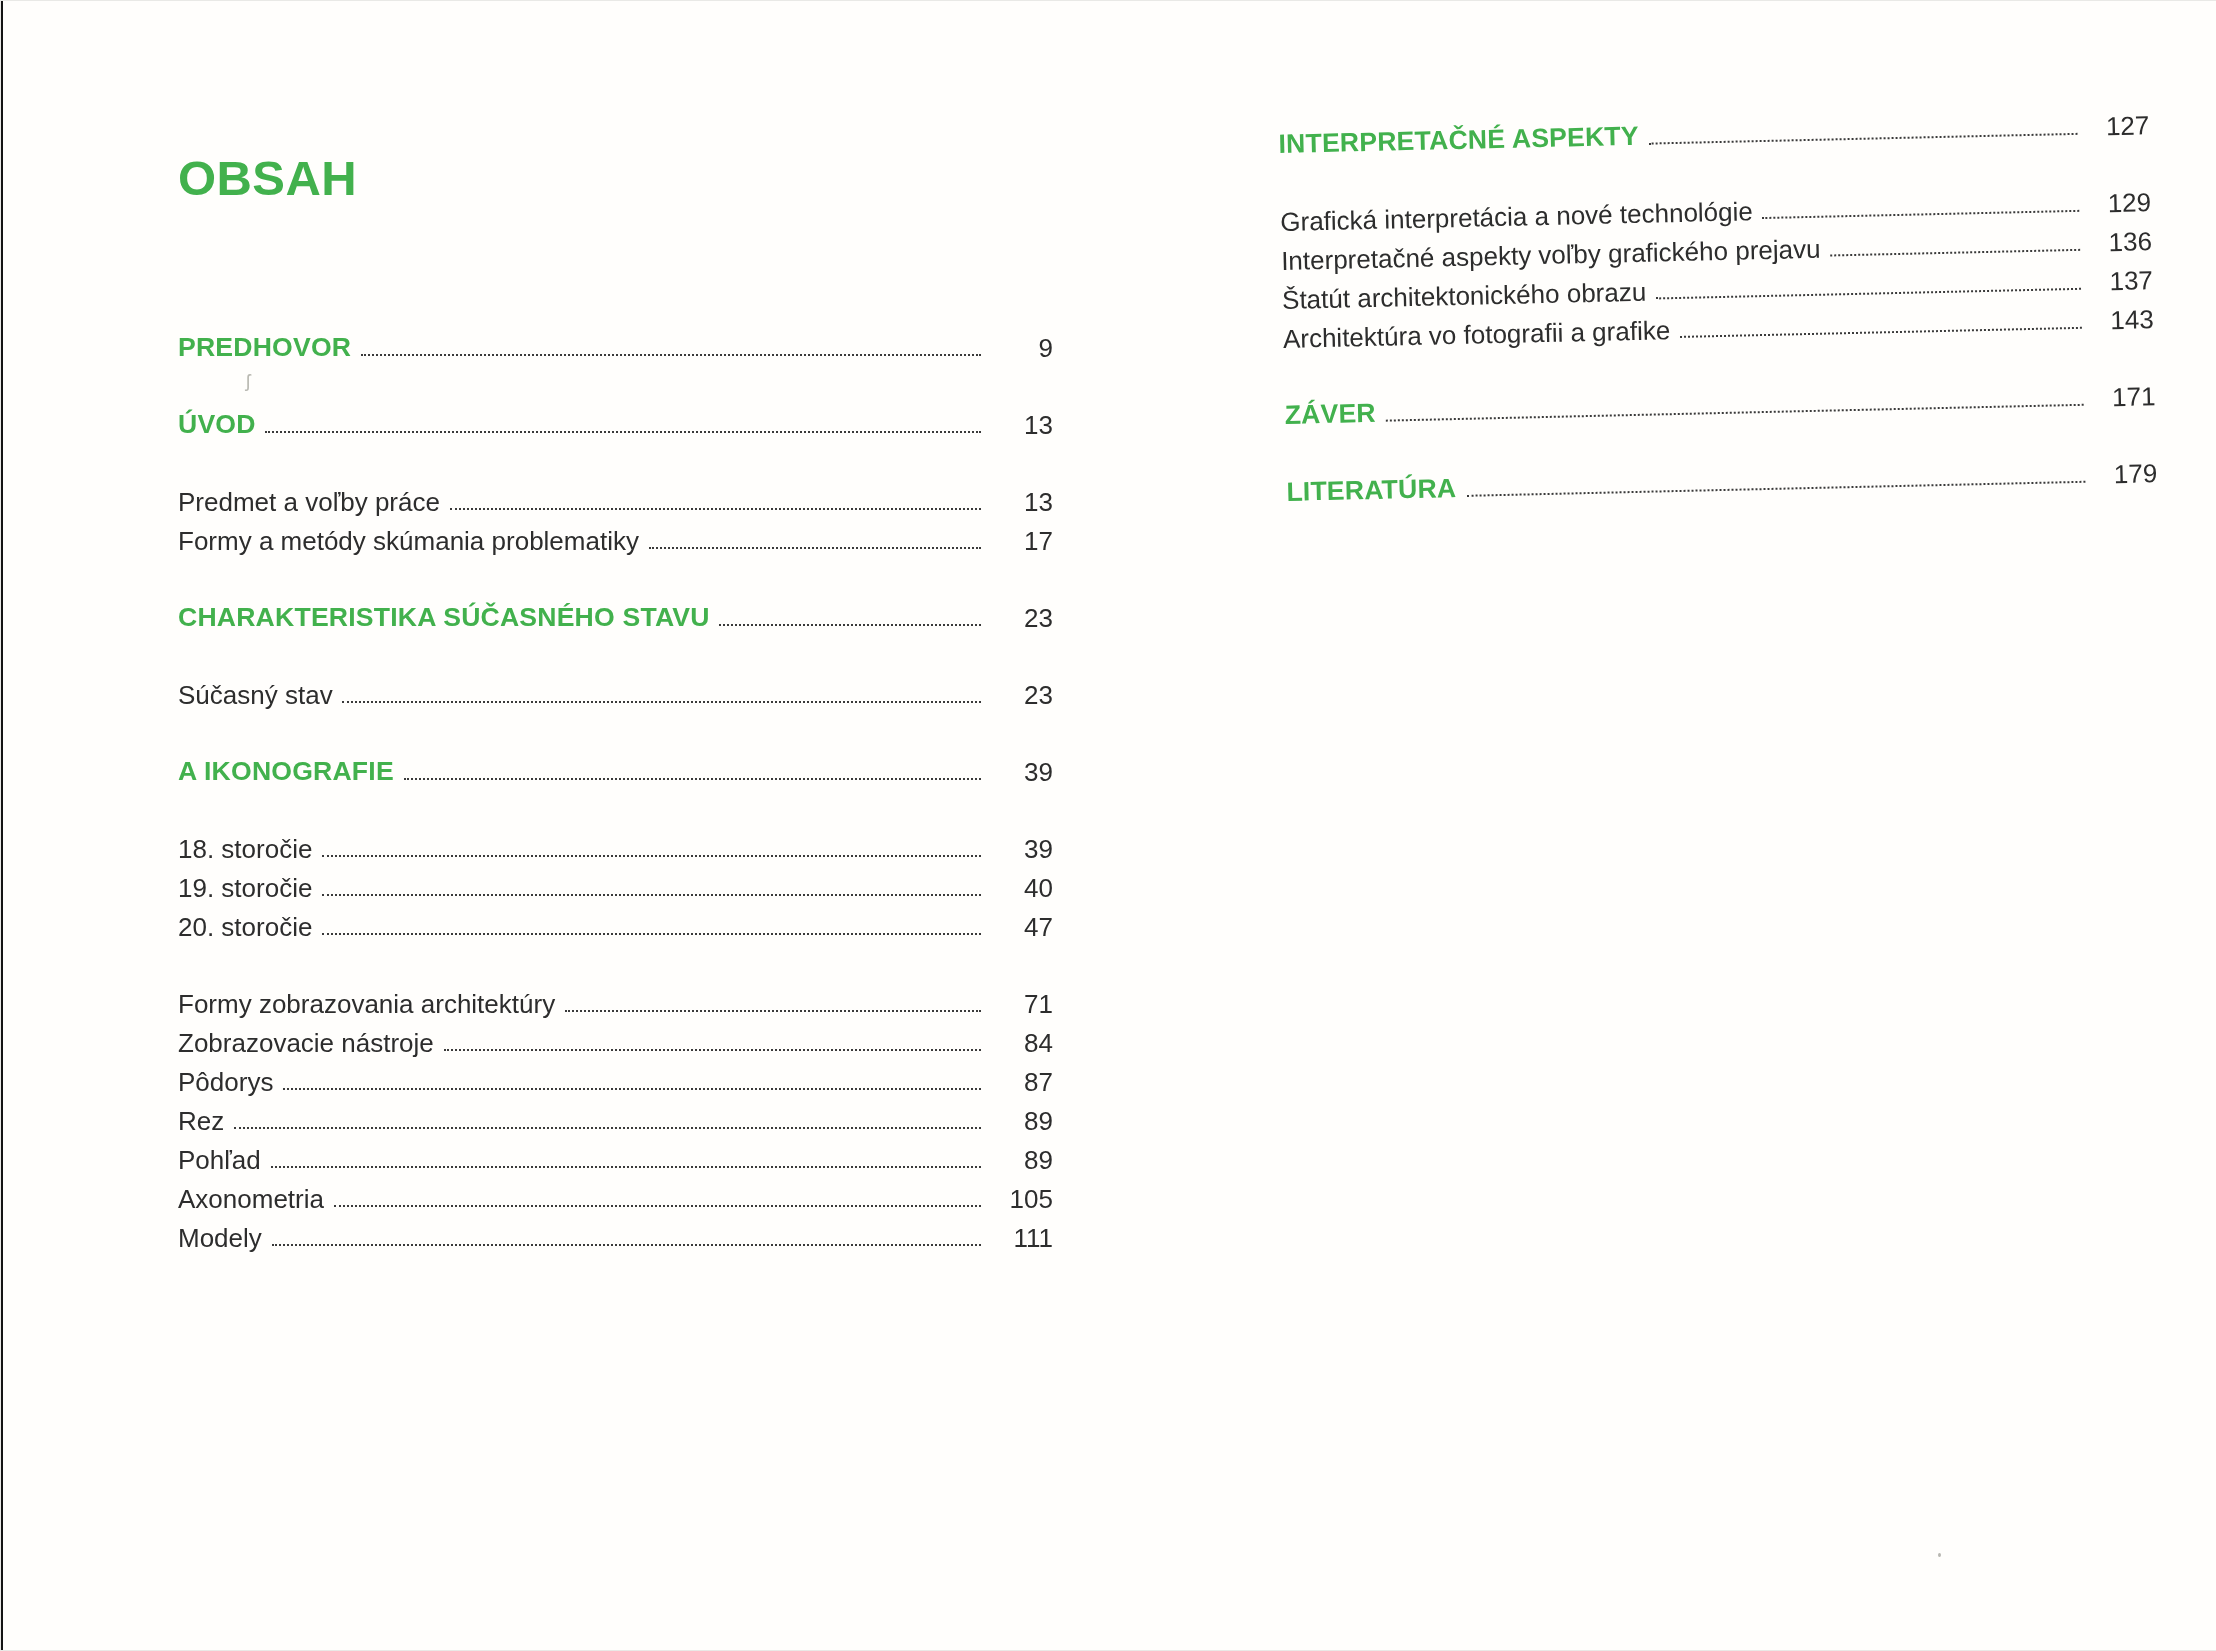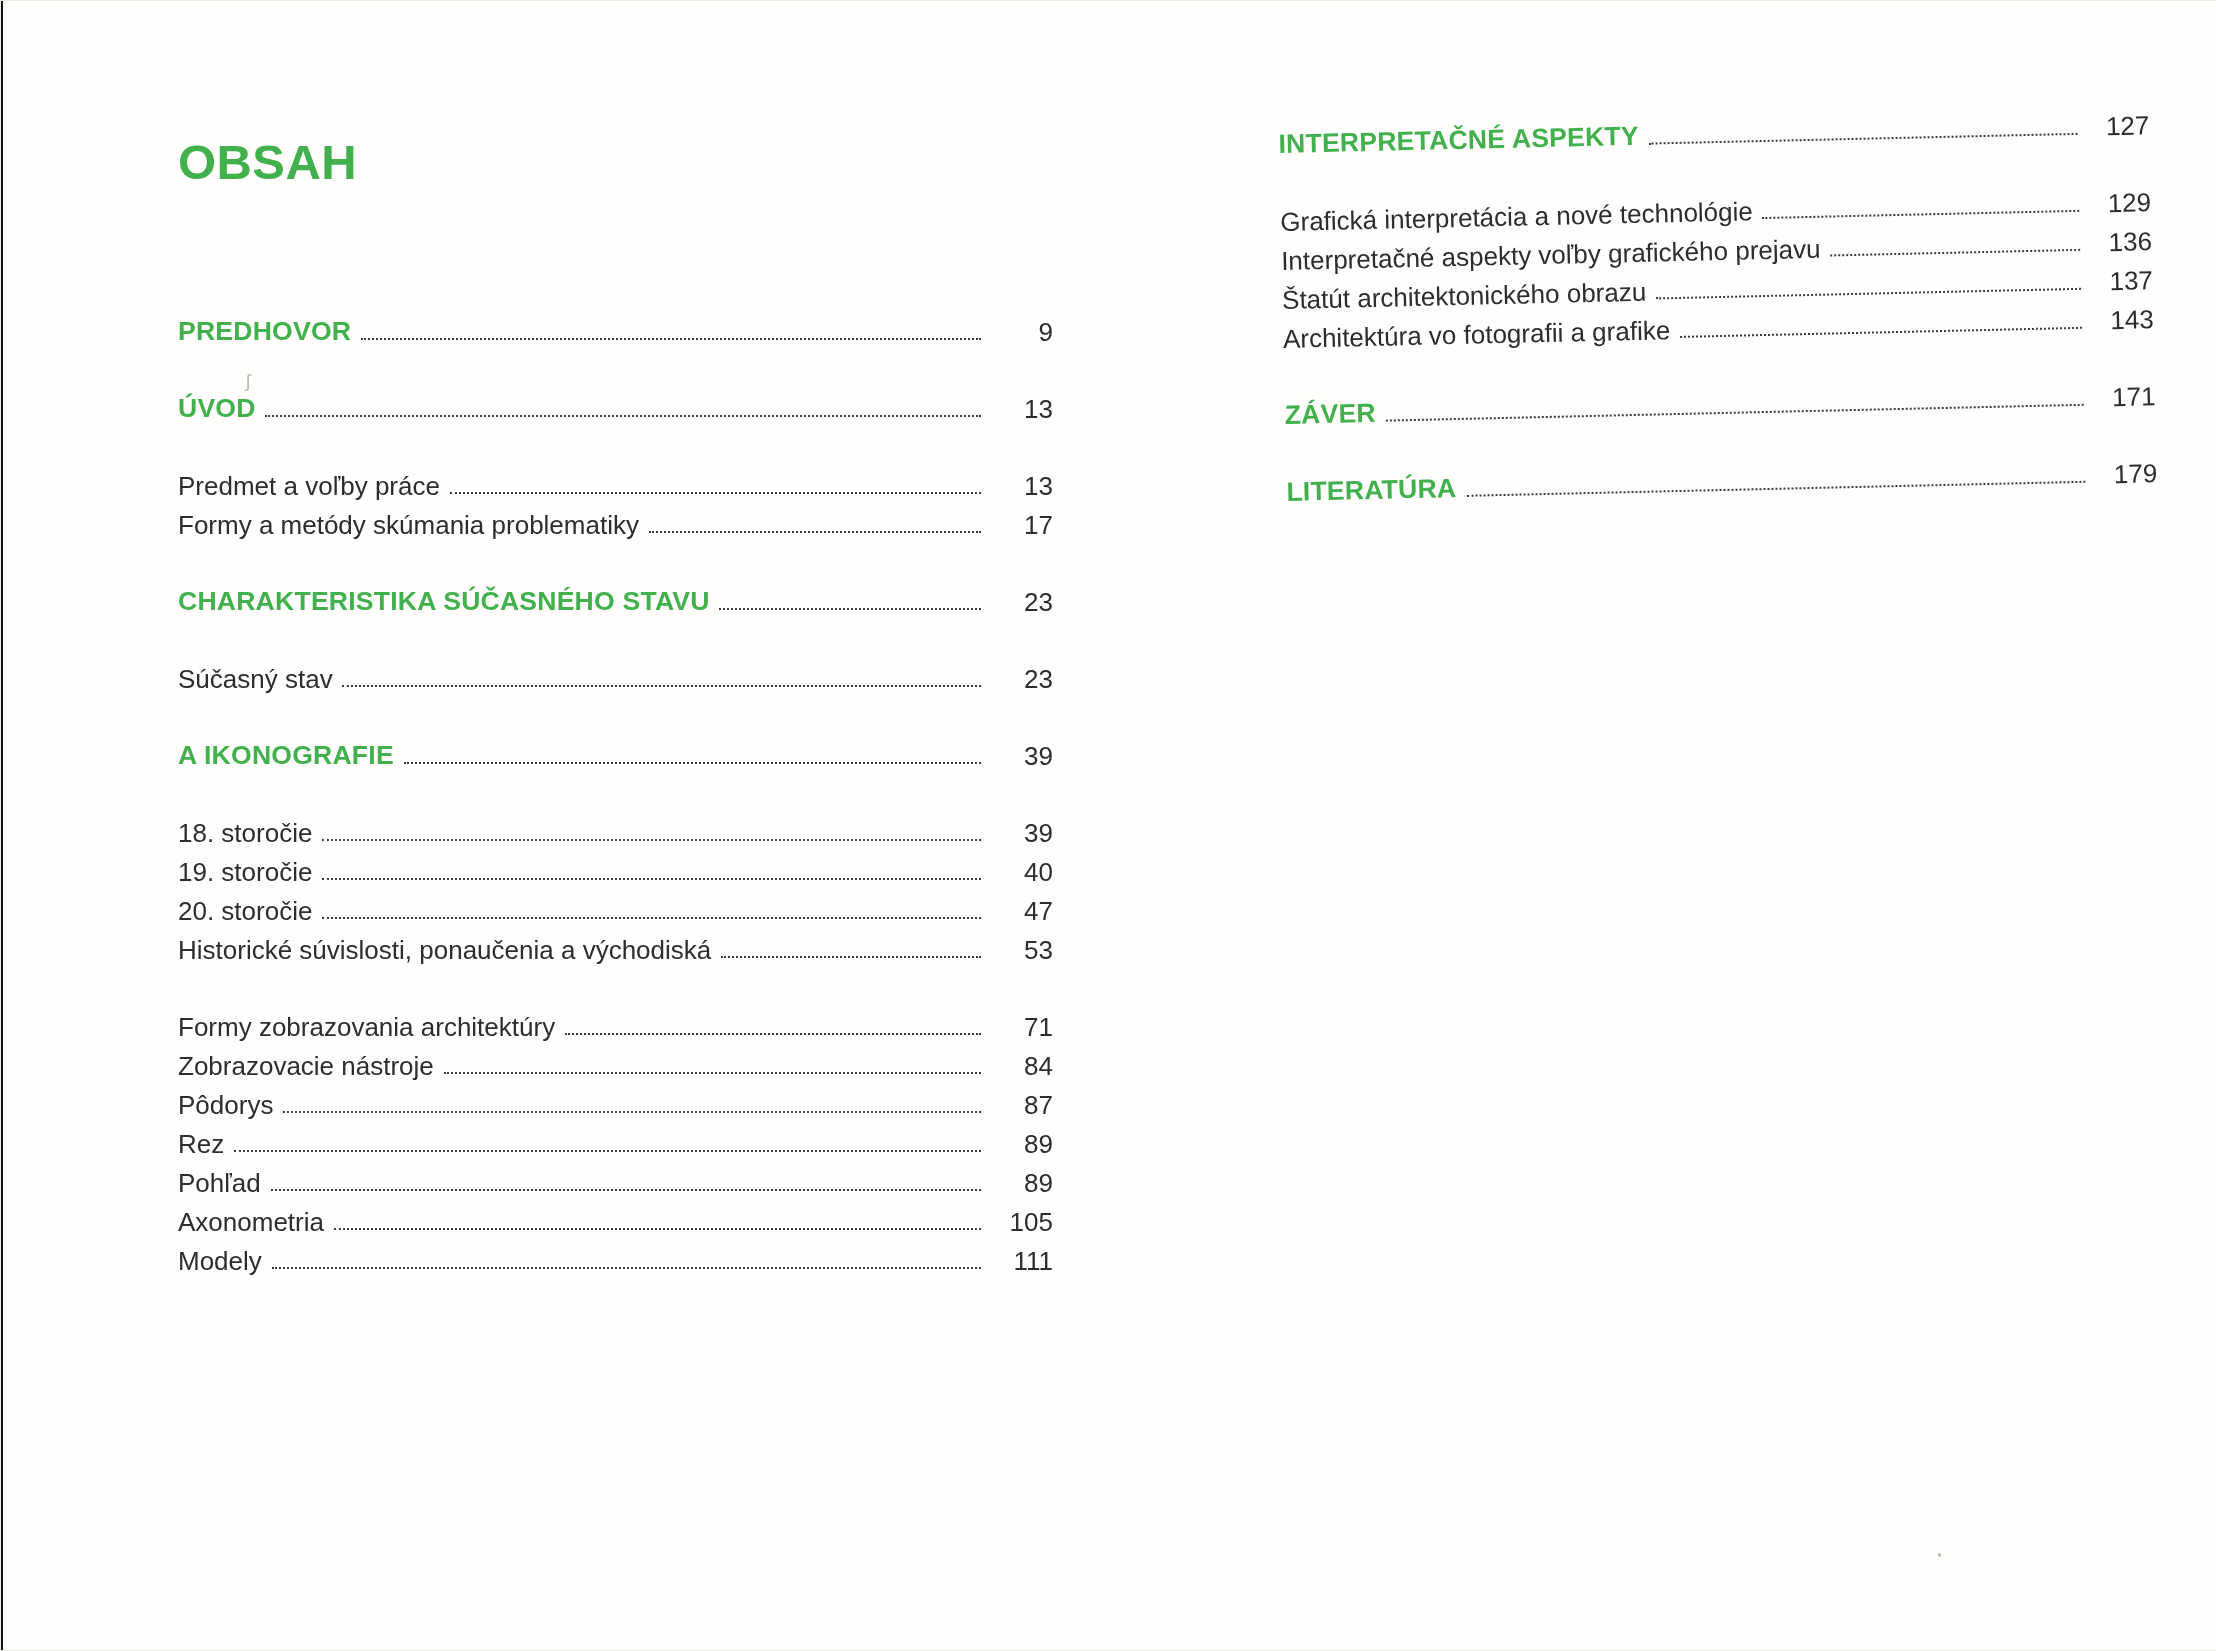--- a/index.html
+++ b/index.html
@@ -21,21 +21,21 @@
   .speck-dot{position:absolute;width:3.1px;height:4.4px;background:#9a9a93;border-radius:50%;opacity:.7;}
 
   .toc-col{position:absolute;display:block;}
   .toc-col-left{left:177px;top:137px;width:875px;}
   .toc-col-right{left:1277px;top:119px;width:871px;transform:rotate(-1.3deg);transform-origin:0 0;}
 
   .toc-title{
     font-size:49px;font-weight:bold;line-height:1;
     color:var(--accent,#42b14d);
     letter-spacing:0.4px;
-    margin:0 0 120px 0;
+    margin:16px 0 120px 0;
   }
 
   .toc-section{margin-top:38px;}
   .toc-section:first-of-type{margin-top:0;}
   .toc-items{margin-top:38px;}
 
   .toc-row{display:flex;align-items:flex-end;height:39px;}
   .toc-row .label{line-height:1.04;white-space:nowrap;}
   .toc-row.heading .label{
     font-weight:bold;color:var(--accent,#42b14d);
@@ -118,25 +118,20 @@
             <div class="toc-row item">
               <span class="label">19. storočie</span>
               <span class="dots"></span>
               <span class="page">40</span>
             </div>
             <div class="toc-row item">
               <span class="label">20. storočie</span>
               <span class="dots"></span>
               <span class="page">47</span>
             </div>
-            <div class="toc-row item">
-              <span class="label">Historické súvislosti, ponaučenia a východiská</span>
-              <span class="dots"></span>
-              <span class="page">53</span>
-            </div>
           </div>
         </div>
         <div class="toc-section">
           <div class="toc-items">
             <div class="toc-row item">
               <span class="label">Formy zobrazovania architektúry</span>
               <span class="dots"></span>
               <span class="page">71</span>
             </div>
             <div class="toc-row item">

